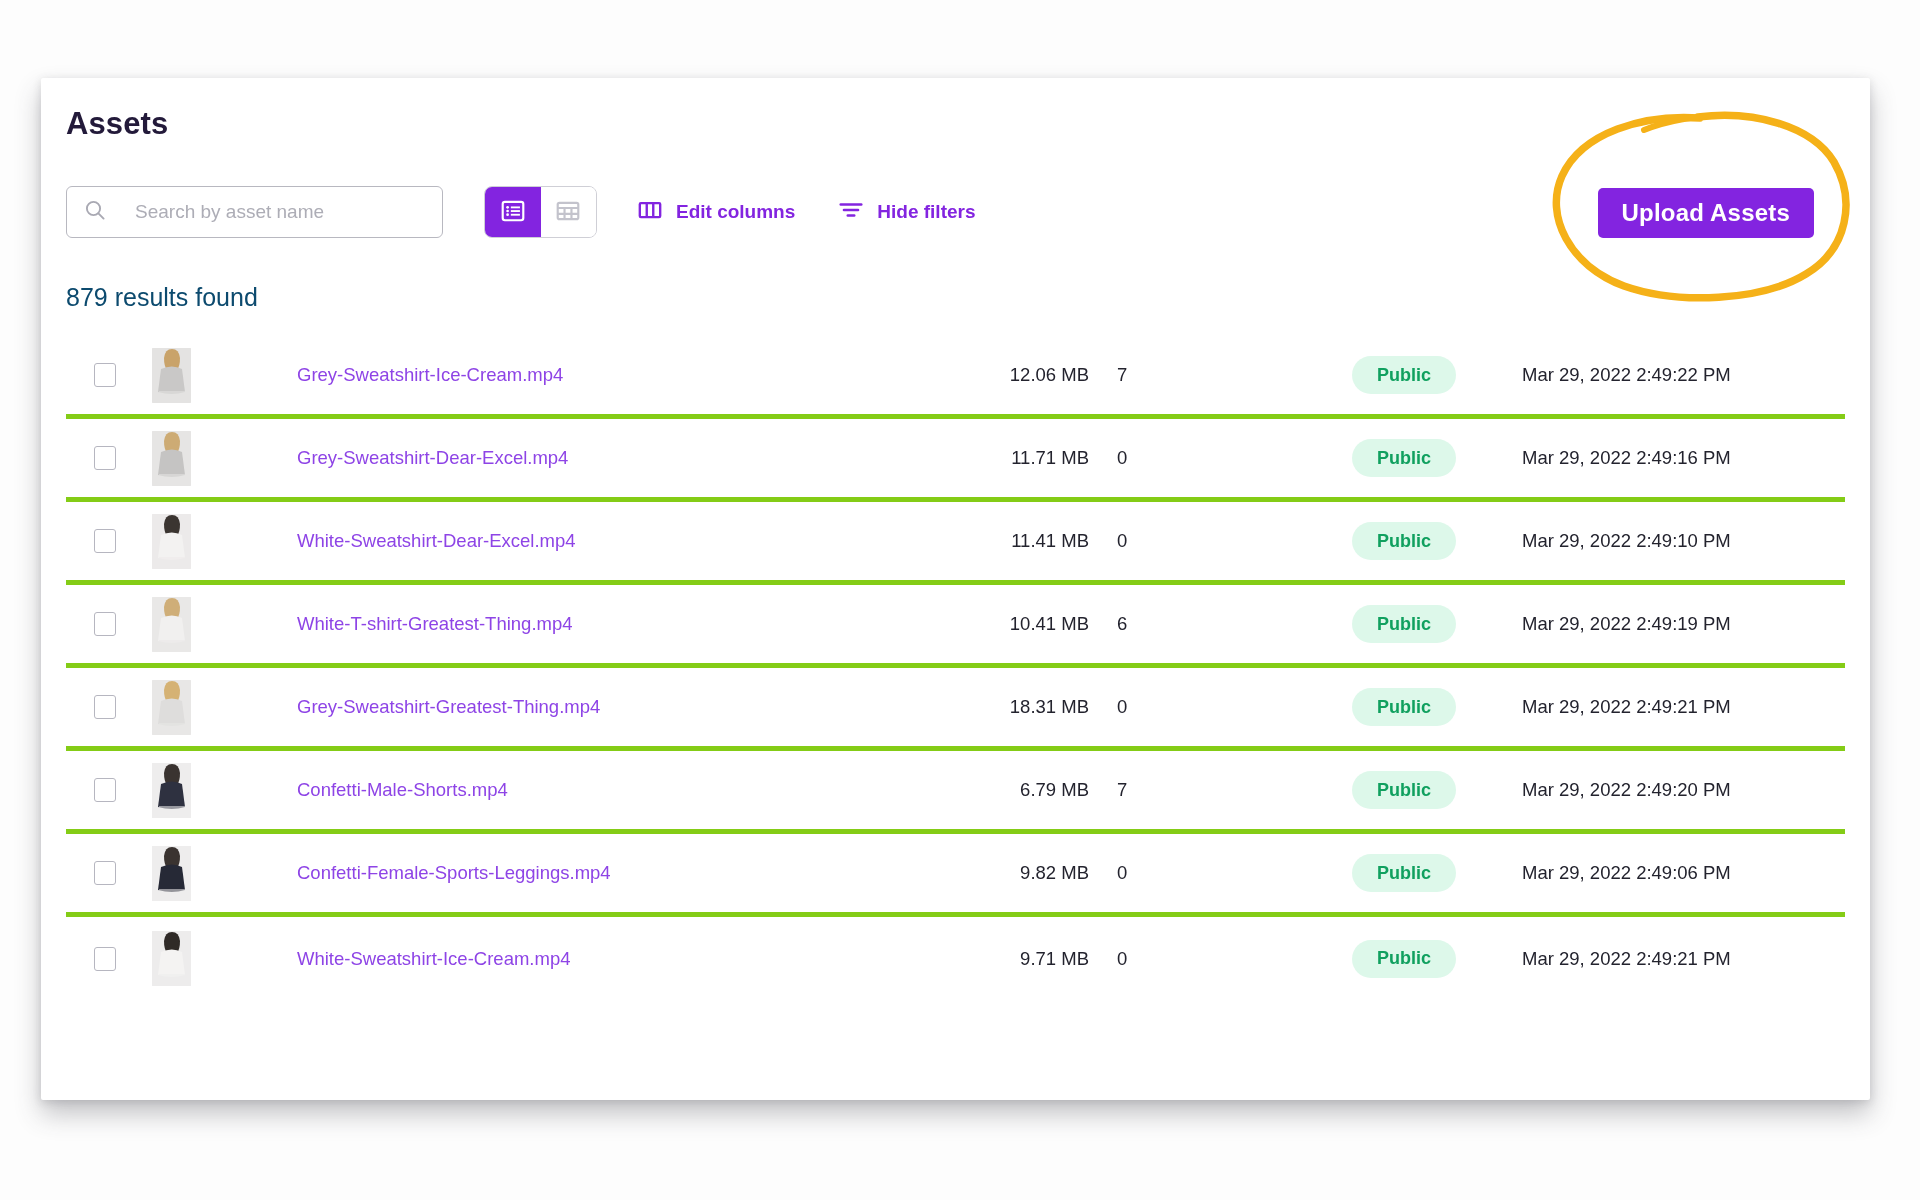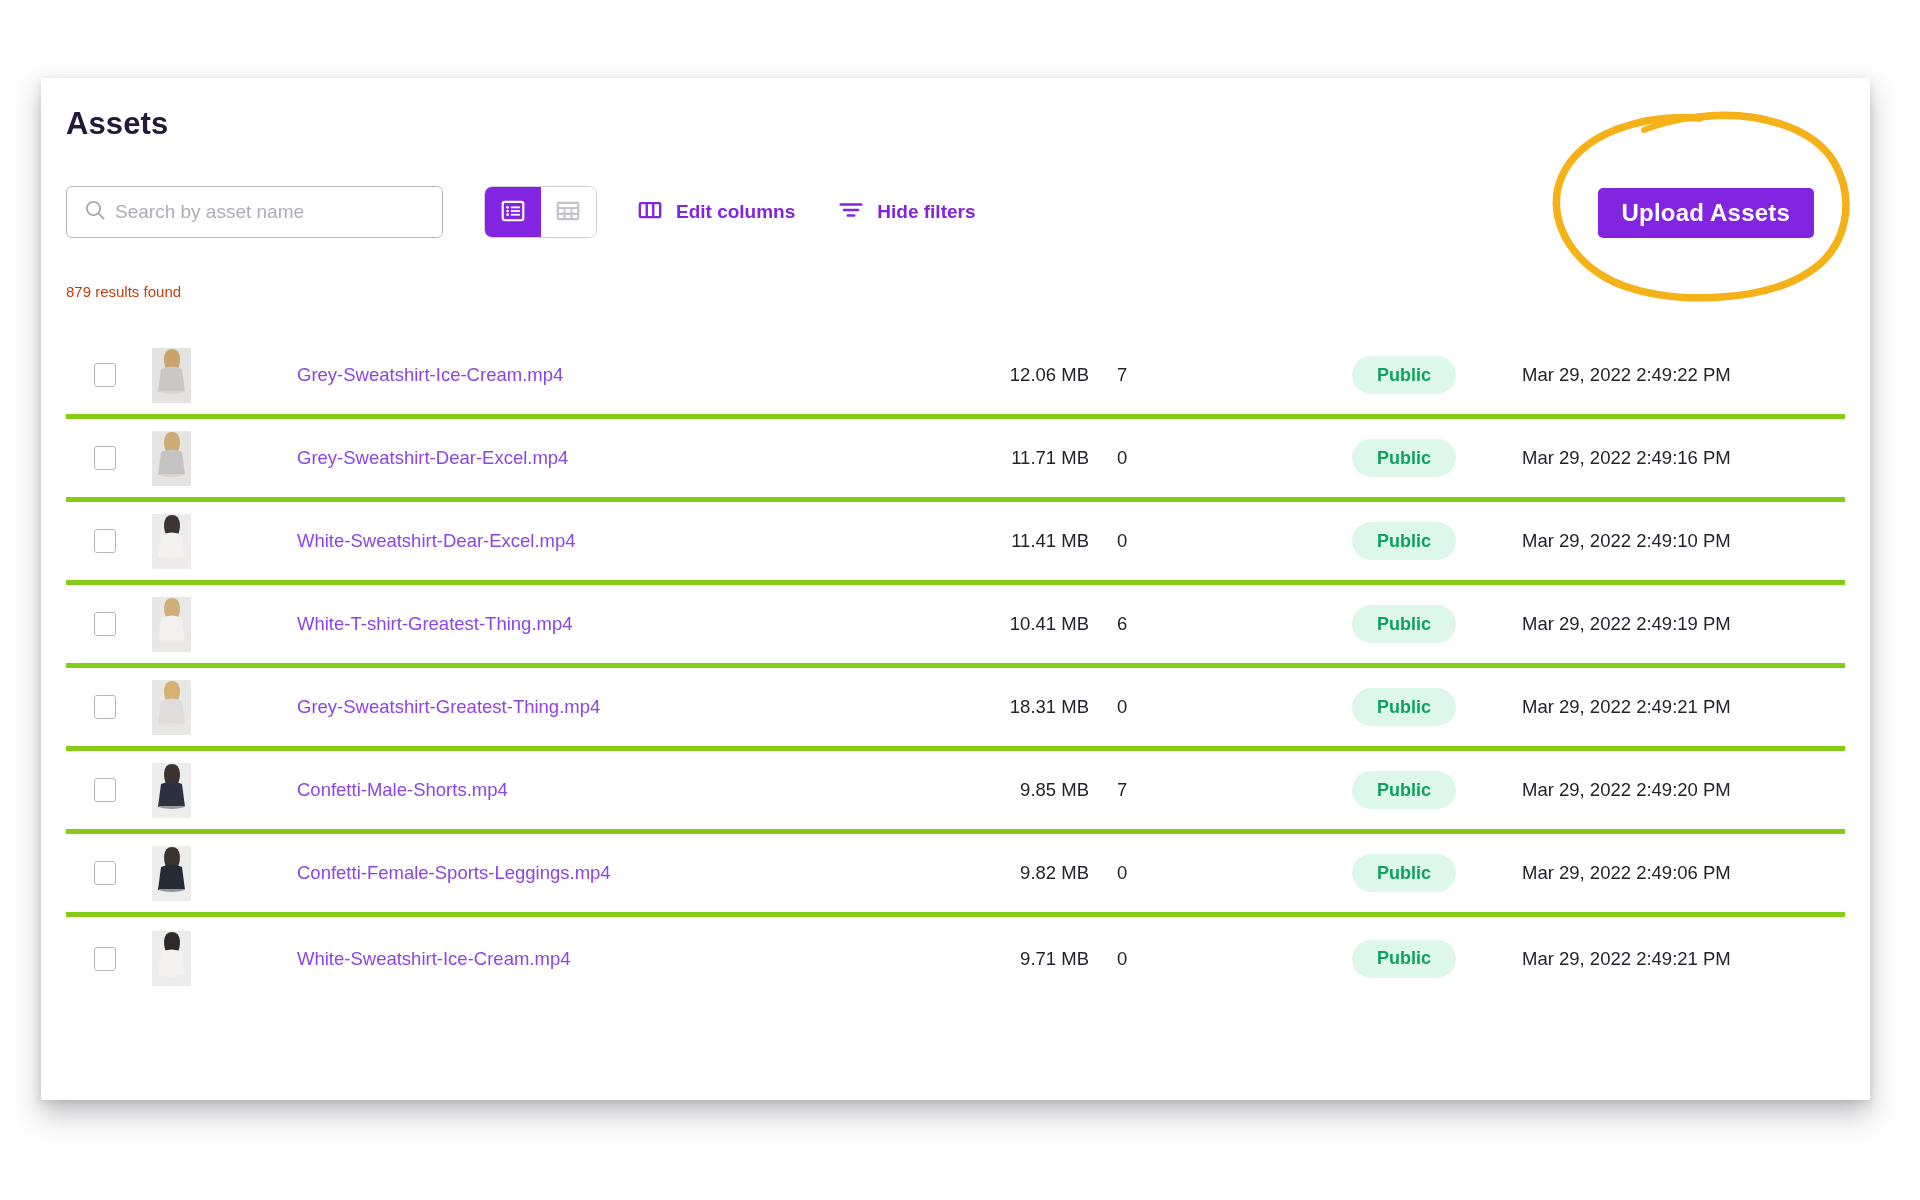--- a/index.html
+++ b/index.html
@@ -31,21 +31,21 @@
 
   
   .toolbar {
     position: absolute; left: 25px; top: 108px;
     display: flex; align-items: center; gap: 0;
     height: 52px;
   }
   .search-box {
     width: 377px; height: 52px;
     border: 1px solid #b8b8c0; border-radius: 6px;
-    display: flex; align-items: center; gap: 8px;
+    display: flex; align-items: center; gap: 28px;
     padding: 0 16px; background:#fff;
   }
   .search-box svg { flex: none; }
   .search-input {
     border: none; outline: none; background: transparent;
     font-family: "Liberation Sans", sans-serif;
     font-size: 19px; color: #2b2b38; width: 100%;
   }
   .search-input::placeholder { color: #adadb6; }
 
@@ -76,21 +76,21 @@
     border: none; border-radius: 5px;
     height: 50px; padding: 0 24px;
     font-family: "Liberation Sans", sans-serif;
     font-size: 24px; font-weight: 700; cursor: pointer;
     letter-spacing: .2px;
   }
 
   
   .results-count {
     position: absolute; left: 25px; top: 205px;
-    font-size: 15px; color: #c2410c;
+    font-size: 25px; color: #0c4a6e;
   }
 
   
   .table { position: absolute; left: 25px; top: 258px; width: 1779px; }
   .thead, .trow { display: flex; align-items: center; }
   .thead {
     height: 66px;
     border-bottom: 1px solid #e3e3e8;
     color: #8a8a97; font-size: 16.5px; font-weight: 600;
     letter-spacing: .9px;
@@ -341,21 +341,21 @@
                 <svg width="39" height="55" viewBox="0 0 39 55">
                   <rect width="39" height="55" fill="#eeeded"></rect>
                   <ellipse cx="20" cy="11" rx="7" ry="8" fill="#e2bd9c"></ellipse>
                   <path d="M12 10 Q13 1 20 1 Q27 1 28 10 Q28 18 25 22 L15 22 Q12 18 12 10Z" fill="#3a3330"></path>
                   <path d="M9 21 Q20 16 30 21 L33 44 Q20 48 6 44 Z" fill="#2e3140"></path>
                   <rect x="7" y="43" width="26" height="12" fill="#eeeded" opacity="0.55"></rect>
                 </svg>
               </span>
             </div>
             <div class="c-name"><span class="asset-link">Confetti-Male-Shorts.mp4</span></div>
-            <div class="c-size">9.85 MB</div>
+            <div class="c-size">6.79 MB</div>
             <div class="c-linked">7</div>
             <div class="c-priv"><span class="badge">Public</span></div>
             <div class="c-created">Mar 29, 2022 2:49:20 PM</div>
           </div>
           <div class="trow">
             <div class="c-check">
               <span class="chk"></span>
             </div>
             <div class="c-thumb">
               <span class="thumb">

